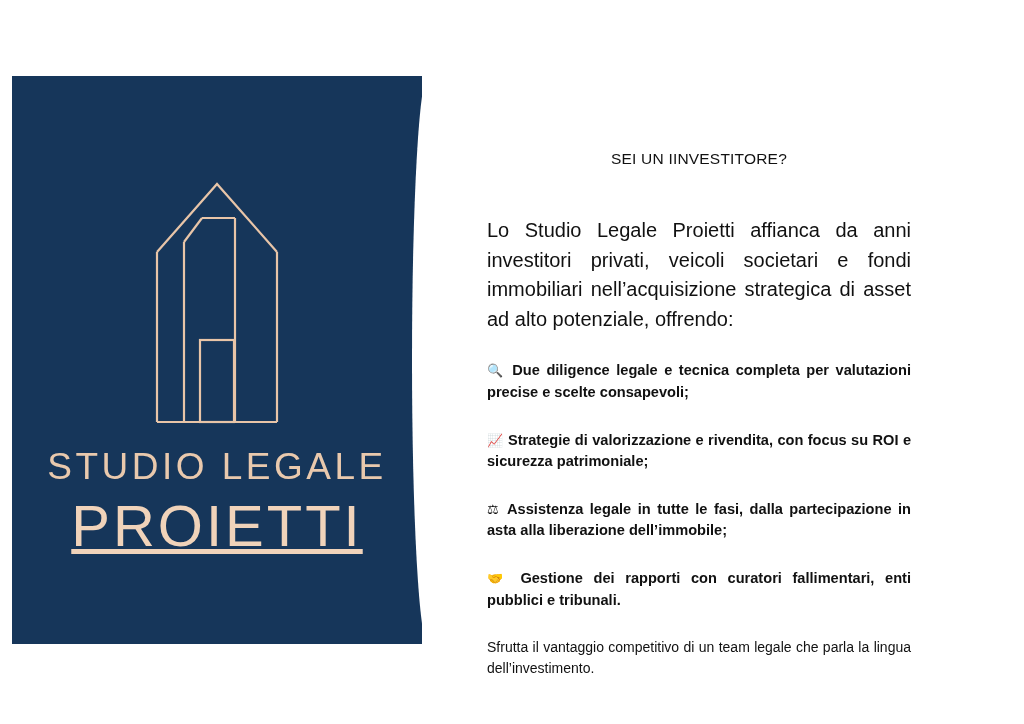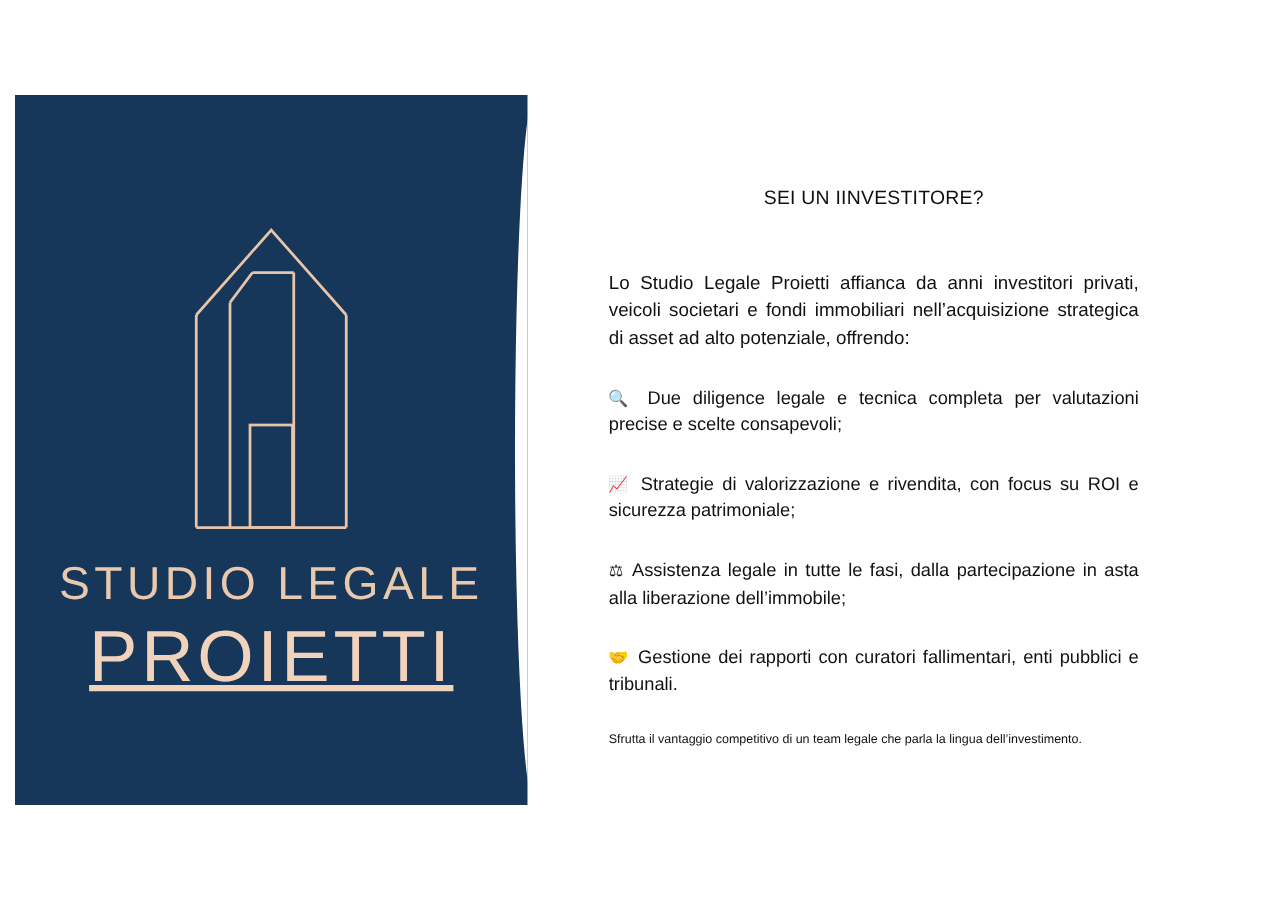--- a/index.html
+++ b/index.html
@@ -84,41 +84,41 @@
   }
   .heading {
     font-size: 15.5px;
     color: #111111;
     text-align: center;
     letter-spacing: 0.2px;
     margin: 0 0 48px 0;
     font-weight: 400;
   }
   .para {
-    font-size: 15px;
+    font-size: 20px;
     line-height: 1.48;
     color: #111111;
     text-align: justify;
     margin: 0 0 26px 0;
     font-weight: 400;
   }
   .bullet {
     font-size: 14.6px;
     line-height: 1.48;
     color: #111111;
     text-align: justify;
     margin: 0 0 26px 0;
-    font-weight: 400;
+    font-weight: 700;
   }
   .bullet .emoji {
     font-family: "DejaVu Sans", sans-serif;
     font-size: 13px;
   }
   .closing {
-    font-size: 10px;
+    font-size: 14px;
     line-height: 1.48;
     color: #111111;
     text-align: justify;
     margin: 0;
     font-weight: 400;
   }
 </style>
 </head>
 <body>
 

